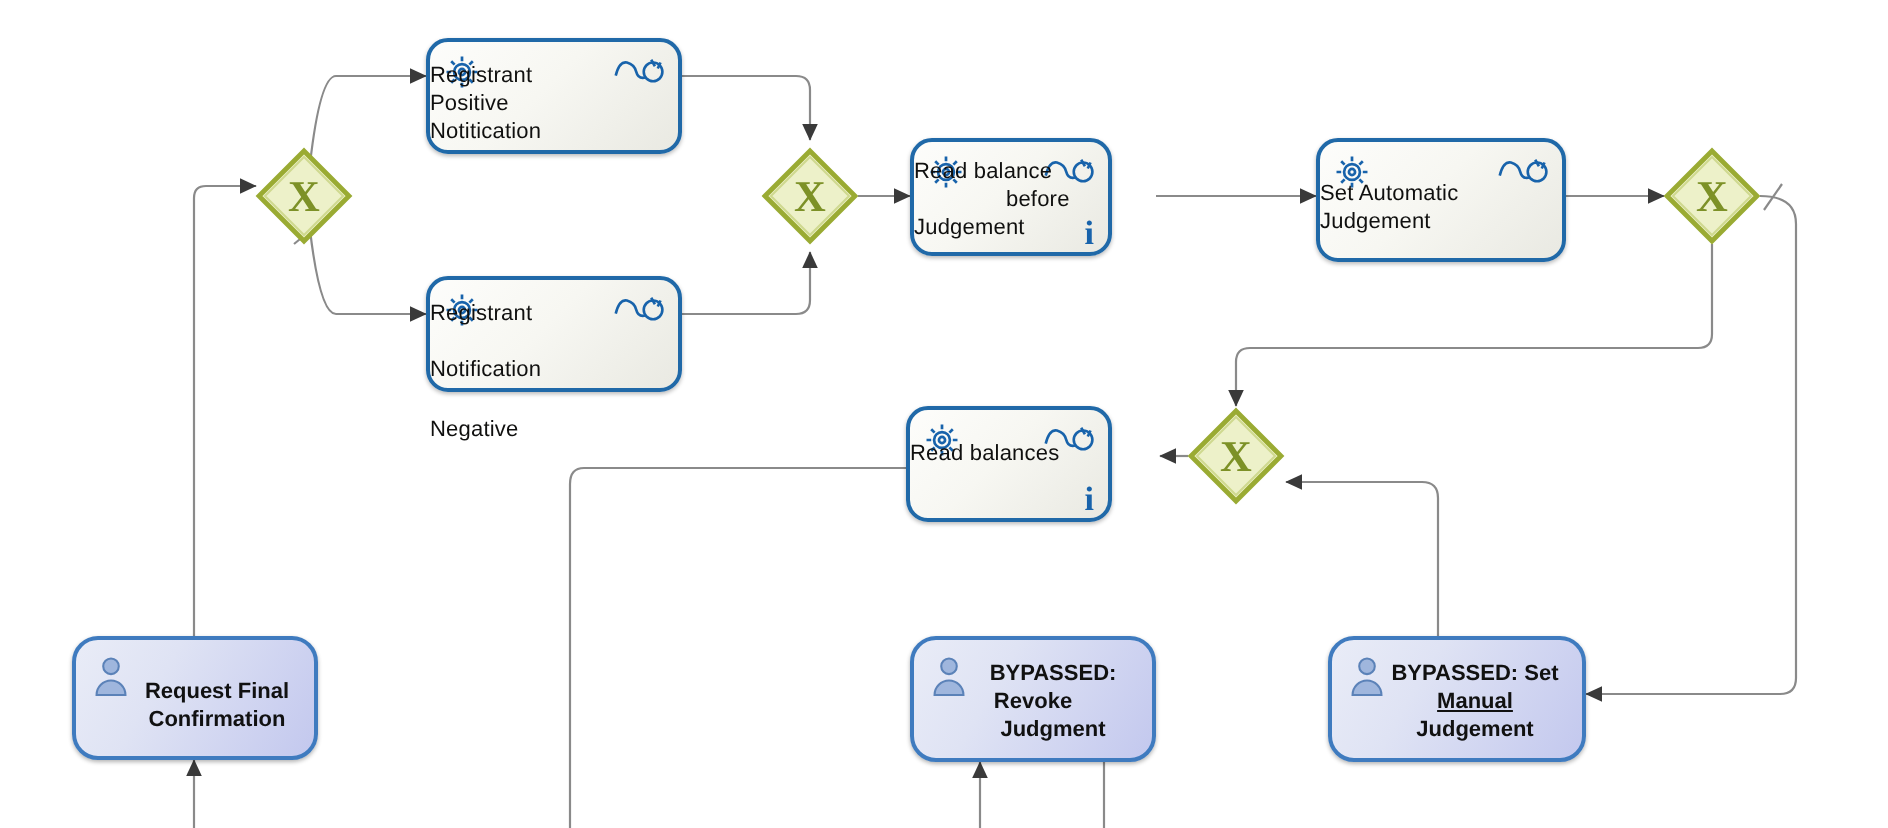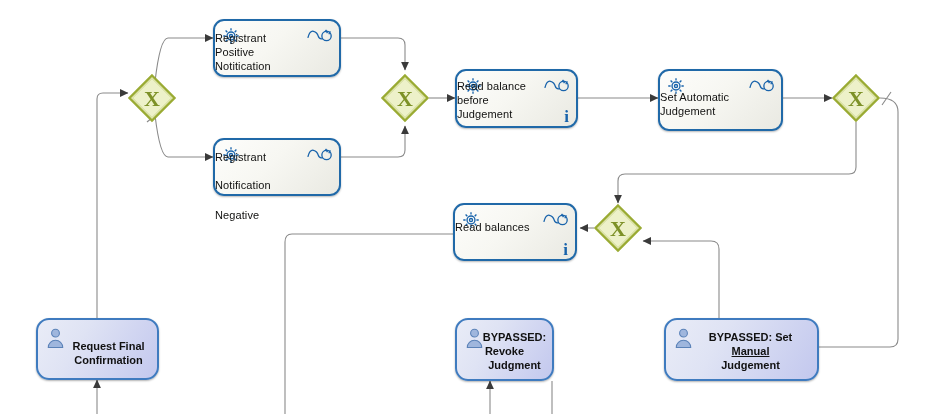--- a/index.html
+++ b/index.html
@@ -130,37 +130,37 @@
         <path d="M2 12 Q4 4 8 5 Q12 6 13 10 Q14 14 18 13"></path>
         <circle cx="22" cy="10" r="5"></circle>
         <path d="M21 3.5 L23 7M26 5 L24.5 8.2"></path>
       </g>
     </svg>
     <div class="label" style="top:10px;">Registrant</div>
     <div class="label" style="top:24px;margin-top:44px;">Negative</div>
     <div class="label" style="top:38px;">Notification</div>
   </div>
 
-  <div class="node task" style="left:455px;top:69px;width:123px;height:59px;">
+  <div class="node task" style="left:455px;top:69px;width:101px;height:59px;">
     <svg class="gear" viewBox="0 0 20 20">
       <g fill="none" stroke="#1863ab" stroke-width="1.5">
         <circle cx="10" cy="10" r="4.4"></circle>
           <circle cx="10" cy="10" r="1.7"></circle>
         <path d="M10 1.4v2.6M10 16v2.6M1.4 10h2.6M16 10h2.6M4 4l1.9 1.9M14.1 14.1L16 16M16 4l-1.9 1.9M5.9 14.1L4 16"></path>
       </g>
     </svg>
     <svg class="plug" viewBox="0 0 30 18">
       <g fill="none" stroke="#1863ab" stroke-width="1.4">
         <path d="M2 12 Q4 4 8 5 Q12 6 13 10 Q14 14 18 13"></path>
         <circle cx="22" cy="10" r="5"></circle>
         <path d="M21 3.5 L23 7M26 5 L24.5 8.2"></path>
       </g>
     </svg>
     <div class="label" style="top:8px;">Read balance</div>
-    <div class="label" style="top:22px;">before</div>
+    <div class="label" style="top:22px;padding-left:46px;">before</div>
     <div class="label" style="top:36px;">Judgement</div>
     <div class="info">i</div>
   </div>
 
   <div class="node task" style="left:658px;top:69px;width:125px;height:62px;">
     <svg class="gear" viewBox="0 0 20 20">
       <g fill="none" stroke="#1863ab" stroke-width="1.5">
         <circle cx="10" cy="10" r="4.4"></circle>
           <circle cx="10" cy="10" r="1.7"></circle>
         <path d="M10 1.4v2.6M10 16v2.6M1.4 10h2.6M16 10h2.6M4 4l1.9 1.9M14.1 14.1L16 16M16 4l-1.9 1.9M5.9 14.1L4 16"></path>
@@ -170,21 +170,21 @@
       <g fill="none" stroke="#1863ab" stroke-width="1.4">
         <path d="M2 12 Q4 4 8 5 Q12 6 13 10 Q14 14 18 13"></path>
         <circle cx="22" cy="10" r="5"></circle>
         <path d="M21 3.5 L23 7M26 5 L24.5 8.2"></path>
       </g>
     </svg>
     <div class="label" style="top:19px;">Set Automatic</div>
     <div class="label" style="top:33px;">Judgement</div>
   </div>
 
-  <div class="node task" style="left:453px;top:203px;width:124px;height:58px;">
+  <div class="node task" style="left:453px;top:203px;width:103px;height:58px;">
     <svg class="gear" viewBox="0 0 20 20">
       <g fill="none" stroke="#1863ab" stroke-width="1.5">
         <circle cx="10" cy="10" r="4.4"></circle>
           <circle cx="10" cy="10" r="1.7"></circle>
         <path d="M10 1.4v2.6M10 16v2.6M1.4 10h2.6M16 10h2.6M4 4l1.9 1.9M14.1 14.1L16 16M16 4l-1.9 1.9M5.9 14.1L4 16"></path>
       </g>
     </svg>
     <svg class="plug" viewBox="0 0 30 18">
       <g fill="none" stroke="#1863ab" stroke-width="1.4">
         <path d="M2 12 Q4 4 8 5 Q12 6 13 10 Q14 14 18 13"></path>
@@ -198,31 +198,31 @@
 
   <div class="node utask" style="left:36px;top:318px;width:123px;height:62px;">
     <svg class="person" viewBox="0 0 20 21">
       <circle cx="10" cy="5.4" r="4.1" fill="#9fb6dd" stroke="#5b82b8" stroke-width="1.1"></circle>
       <path d="M2.4 20.5 a7.6 7.6 0 0 1 15.2 0z" fill="#9fb6dd" stroke="#5b82b8" stroke-width="1.1"></path>
     </svg>
     <div class="label" style="top:19px;padding-left:22px;">Request Final</div>
     <div class="label" style="top:33px;padding-left:22px;">Confirmation</div>
   </div>
 
-  <div class="node utask" style="left:455px;top:318px;width:99px;height:63px;">
+  <div class="node utask" style="left:455px;top:318px;width:123px;height:63px;">
     <svg class="person" viewBox="0 0 20 21">
       <circle cx="10" cy="5.4" r="4.1" fill="#9fb6dd" stroke="#5b82b8" stroke-width="1.1"></circle>
       <path d="M2.4 20.5 a7.6 7.6 0 0 1 15.2 0z" fill="#9fb6dd" stroke="#5b82b8" stroke-width="1.1"></path>
     </svg>
     <div class="label" style="top:10px;padding-left:20px;">BYPASSED:</div>
     <div class="label" style="top:24px;">Revoke</div>
     <div class="label" style="top:38px;padding-left:20px;">Judgment</div>
   </div>
 
-  <div class="node utask" style="left:664px;top:318px;width:155px;height:63px;">
+  <div class="node utask" style="left:664px;top:318px;width:129px;height:63px;">
     <svg class="person" viewBox="0 0 20 21">
       <circle cx="10" cy="5.4" r="4.1" fill="#9fb6dd" stroke="#5b82b8" stroke-width="1.1"></circle>
       <path d="M2.4 20.5 a7.6 7.6 0 0 1 15.2 0z" fill="#9fb6dd" stroke="#5b82b8" stroke-width="1.1"></path>
     </svg>
     <div class="label" style="top:10px;padding-left:18px;">BYPASSED: Set</div>
     <div class="label" style="top:24px;padding-left:18px;text-decoration:underline;">Manual</div>
     <div class="label" style="top:38px;padding-left:18px;">Judgement</div>
   </div>
 
   <div class="gw" style="left:128px;top:74px;">

